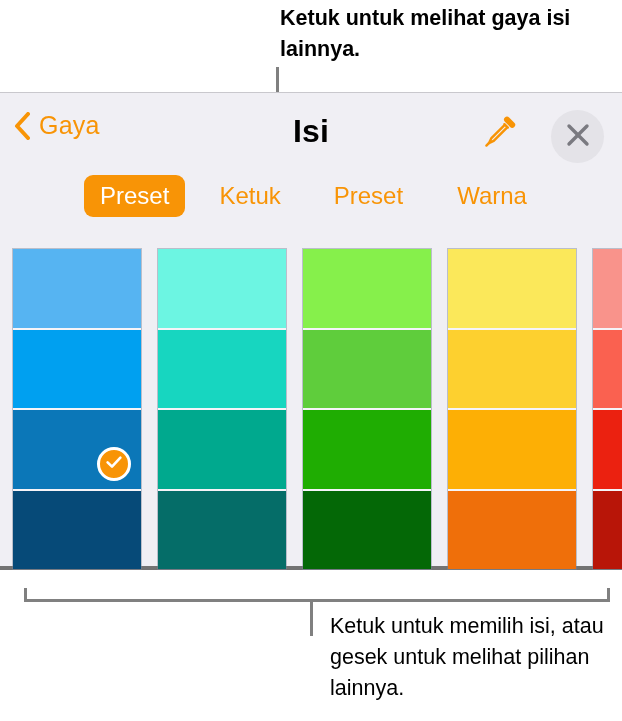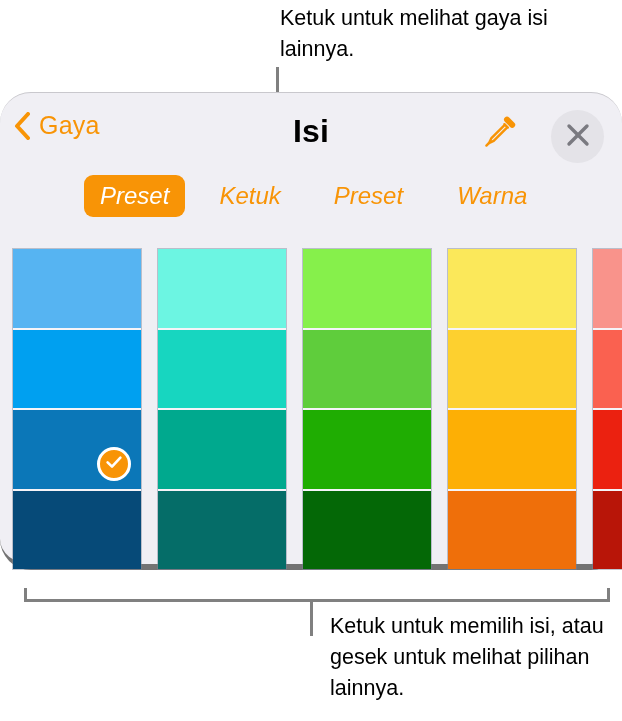--- a/index.html
+++ b/index.html
@@ -21,20 +21,21 @@
     color: #000000;
     font-size: 21.5px;
     line-height: 31px;
     font-family: "Liberation Sans", sans-serif;
     white-space: pre-line;
   }
   #callout-top-text {
     left: 280px;
     top: 3px;
     width: 330px;
+    font-weight: bold;
   }
   #callout-bottom-text {
     left: 330px;
     top: 611px;
     width: 300px;
   }
 
   .bracket {
     position: absolute;
     box-sizing: border-box;
@@ -79,23 +80,22 @@
 
   
   #panel {
     position: absolute;
     left: 0px;
     top: 92px;
     width: 622px;
     height: 478px;
     background: #f0eff4;
     border-top: 1px solid #c9c8cd;
-    border-bottom: 6px solid #737373;
-    box-sizing: border-box;
-    border-radius: 31px;
+    border-bottom: 4px solid #737373;
+    box-sizing: border-box;
   }
 
   
   #panel-header {
     position: relative;
     height: 88px;
   }
   #back-button {
     position: absolute;
     left: 14px;
@@ -150,21 +150,20 @@
   }
 
   
   #tabs {
     position: absolute;
     left: 0;
     top: 82px;
     width: 100%;
     display: flex;
     align-items: center;
-    font-style: italic;
   }
   .tab {
     font-size: 24px;
     color: #f89406;
     font-family: "Liberation Sans", sans-serif;
     padding: 7px 16px;
     border-radius: 9px;
     cursor: pointer;
     white-space: nowrap;
   }

